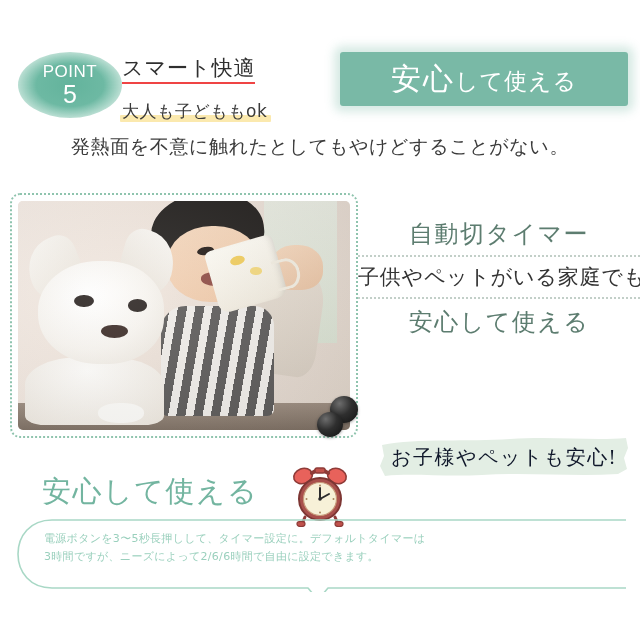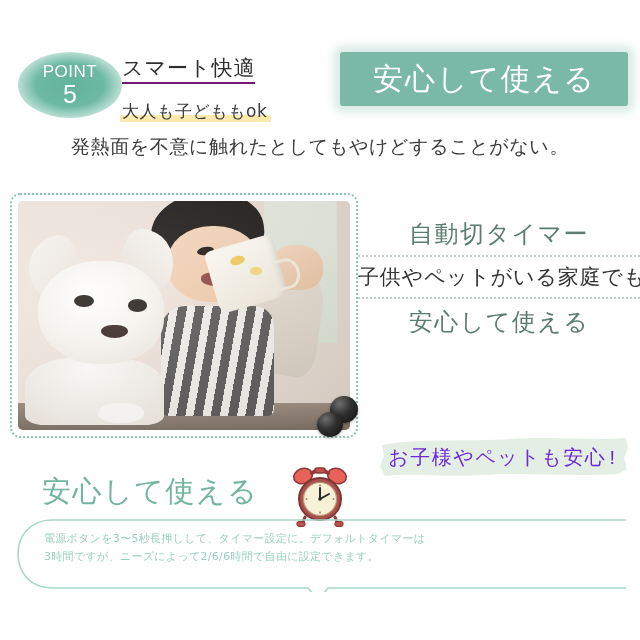--- a/index.html
+++ b/index.html
@@ -29,21 +29,21 @@
   }
 
   
   .kicker{
     position:absolute;left:122px;top:55px;width:210px;
   }
   .kicker-main{
     font-family:"DejaVu Sans",sans-serif;
     font-size:21px;color:#2f2f2f;letter-spacing:1px;line-height:1.25;
     white-space:nowrap;
-    border-bottom:2px solid #701a75;
+    border-bottom:2px solid #ef4444;
     display:inline-block;padding-bottom:1px;
   }
   .kicker-sub-wrap{margin-top:17px;display:inline-block;position:relative;}
   .kicker-sub{
     font-family:"DejaVu Sans",sans-serif;
     font-size:17px;color:#3a3a3a;letter-spacing:.5px;line-height:1.2;
     white-space:nowrap;position:relative;z-index:2;
   }
   .kicker-hl{
     position:absolute;left:-2px;right:-4px;bottom:0px;height:7px;
@@ -55,21 +55,21 @@
     position:absolute;left:340px;top:52px;width:288px;height:54px;
     background:#79b9a6;
     border-radius:3px;
     display:flex;align-items:center;justify-content:center;
     box-shadow:0 0 10px 6px rgba(121,185,166,.30);
   }
   .banner-text{
     color:#ffffff;font-size:30px;letter-spacing:2px;line-height:1;
     font-family:"DejaVu Sans",sans-serif;white-space:nowrap;
   }
-  .banner-text .sm{font-size:30px;letter-spacing:1px;}
+  .banner-text .sm{font-size:23px;letter-spacing:1px;}
 
   
   .lead{
     position:absolute;left:0;right:0;top:134px;text-align:center;
     font-family:"DejaVu Sans",sans-serif;
     font-size:19px;color:#3b3b3b;letter-spacing:.6px;white-space:nowrap;
   }
 
   
   .photo-frame{
@@ -161,21 +161,21 @@
     height:0;border-top:2px dotted #c2cfc8;width:100%;
   }
 
   
   .brush{
     position:absolute;left:378px;top:436px;width:252px;height:42px;
   }
   .brush-bg{position:absolute;inset:0;}
   .brush-text{
     position:absolute;inset:0;display:flex;align-items:center;justify-content:center;
-    font-family:Liberation Mono, monospace;font-size:20px;color:#6d28d9;
+    font-family:Liberation Serif, serif;font-size:20px;color:#0f172a;
     letter-spacing:1.5px;white-space:nowrap;
   }
 
   
   .timer-title{
     position:absolute;left:42px;top:477px;
     font-family:"DejaVu Sans",sans-serif;
     font-size:29px;color:#73b5a0;letter-spacing:1.5px;line-height:1;white-space:nowrap;
   }
   .clock{position:absolute;left:291px;top:465px;width:58px;height:62px;}

